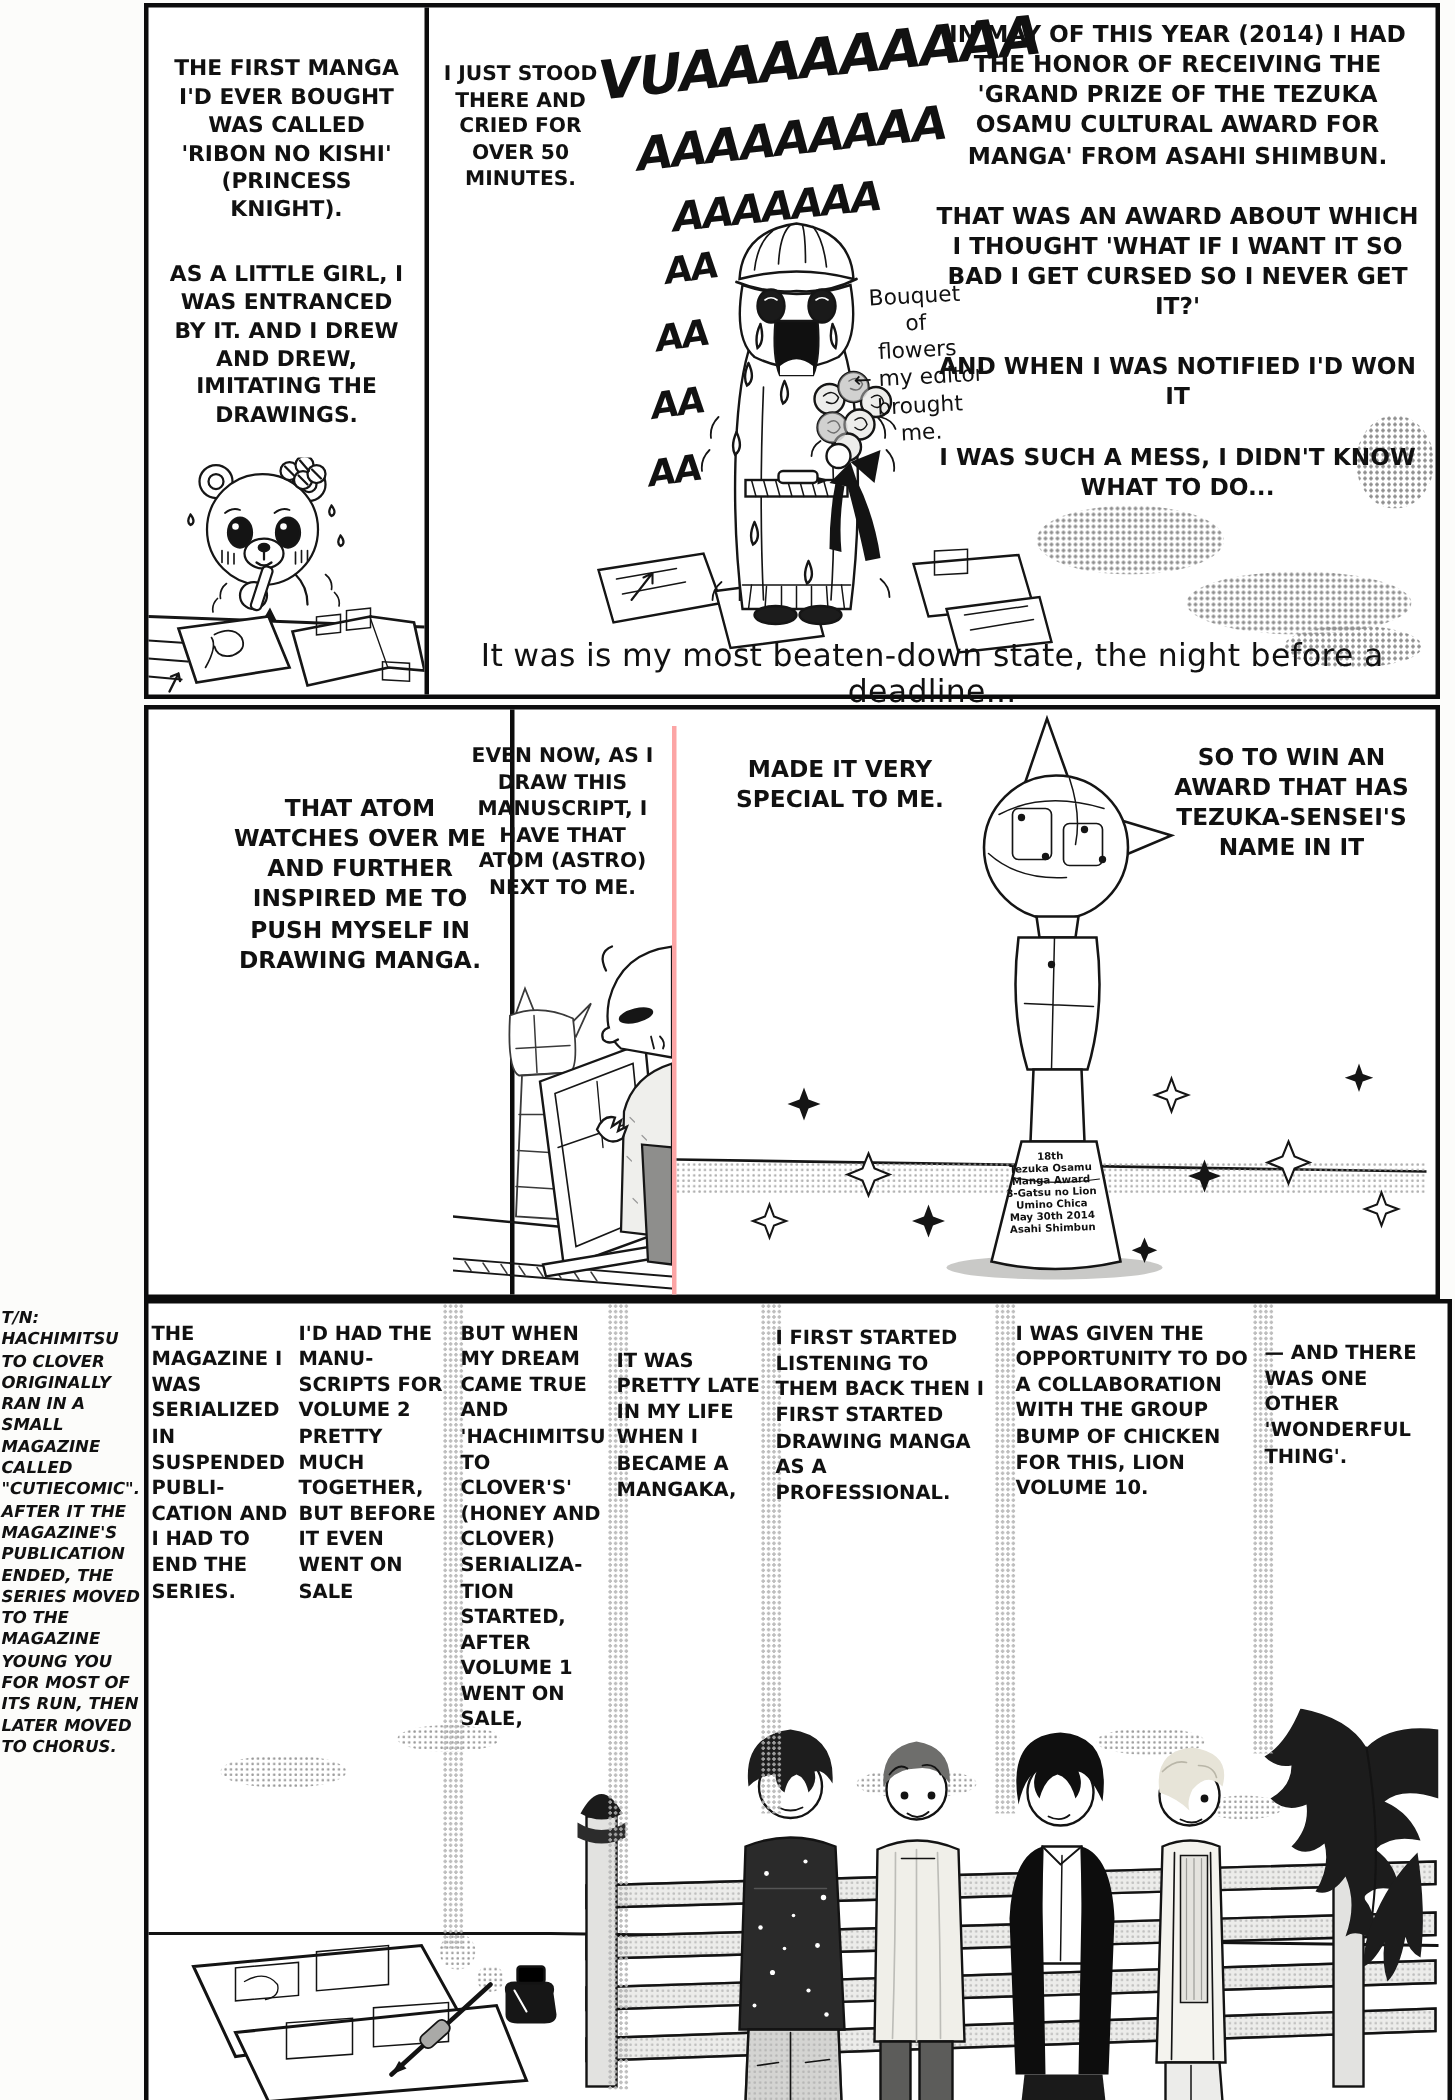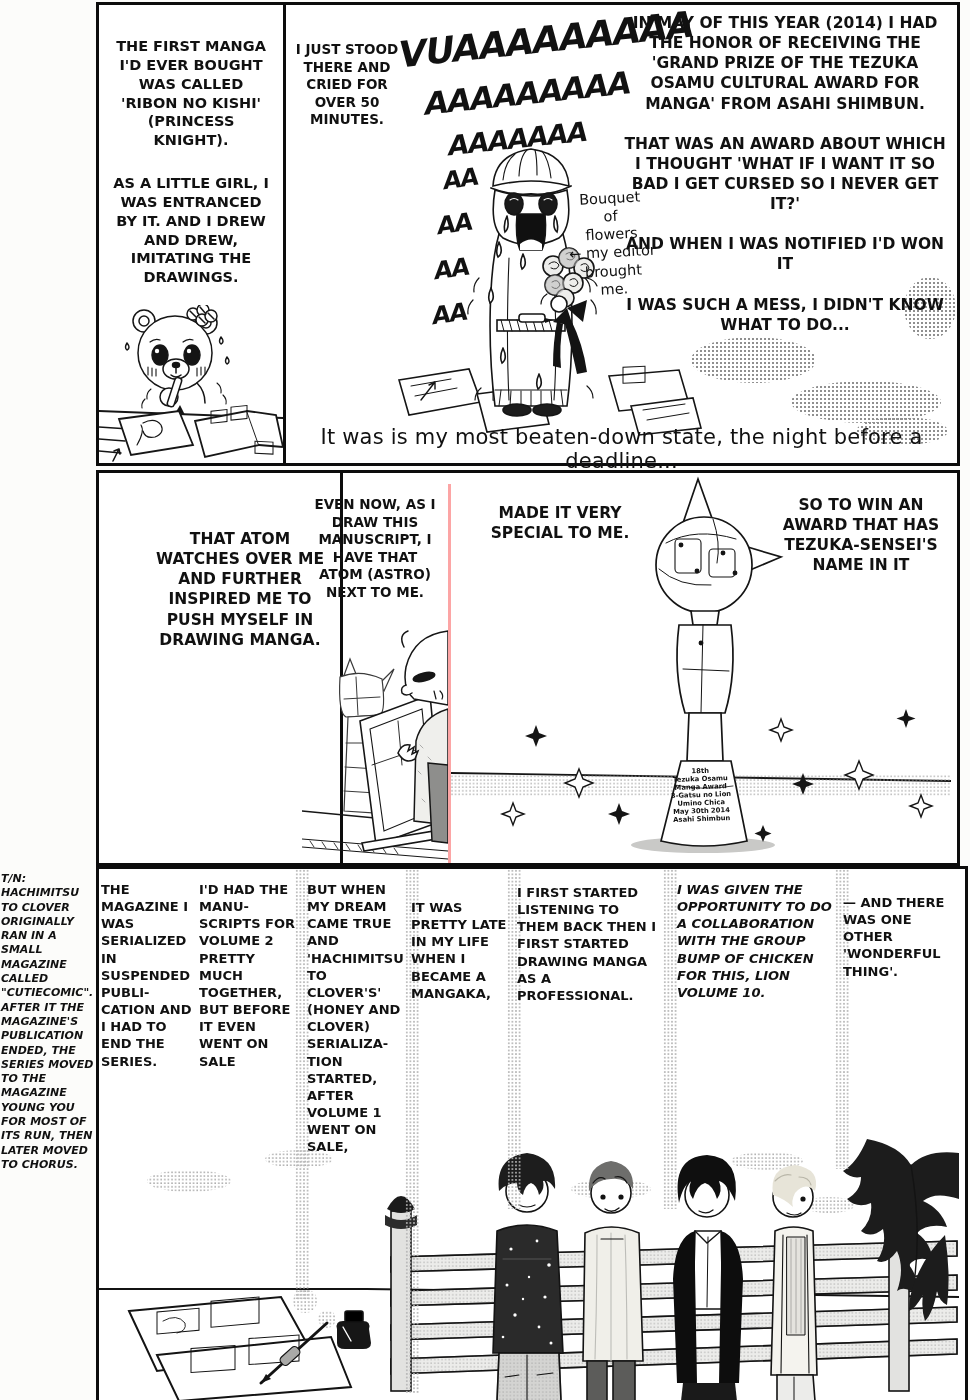--- a/index.html
+++ b/index.html
@@ -49,21 +49,21 @@
 
   
   .tn{position:absolute;left:1px;top:872px;width:94px;font-size:11px;font-weight:bold;font-style:italic;
       line-height:1.3;}
   .col{position:absolute;font-weight:bold;text-align:left;font-size:13px;line-height:1.32;z-index:2;}
   .c0{left:2px;top:12px;width:95px;}
   .c1{left:100px;top:12px;width:96px;}
   .c2{left:208px;top:12px;width:98px;}
   .c3{left:312px;top:30px;width:98px;}
   .c4{left:418px;top:15px;width:146px;}
-  .c5{left:578px;top:12px;width:158px;font-style:italic;}
+  .c5{left:578px;top:12px;width:158px;}
   .c6{left:744px;top:25px;width:108px;}
   .band{position:absolute;top:0;width:14px;z-index:1;opacity:.85;
         background-image:radial-gradient(circle,#b3b3b3 1px,transparent 1.2px);background-size:3.6px 3.6px;}
   .b0{left:196px;height:430px;}.b1{left:306px;height:524px;}.b2{left:408px;height:340px;}
   .b3{left:564px;height:340px;}.b4{left:736px;height:300px;}
   .scene-wrap{position:absolute;left:0;bottom:0;width:860px;height:262px;z-index:0;}
   svg{display:block;}
 </style>
 </head>
 <body>

